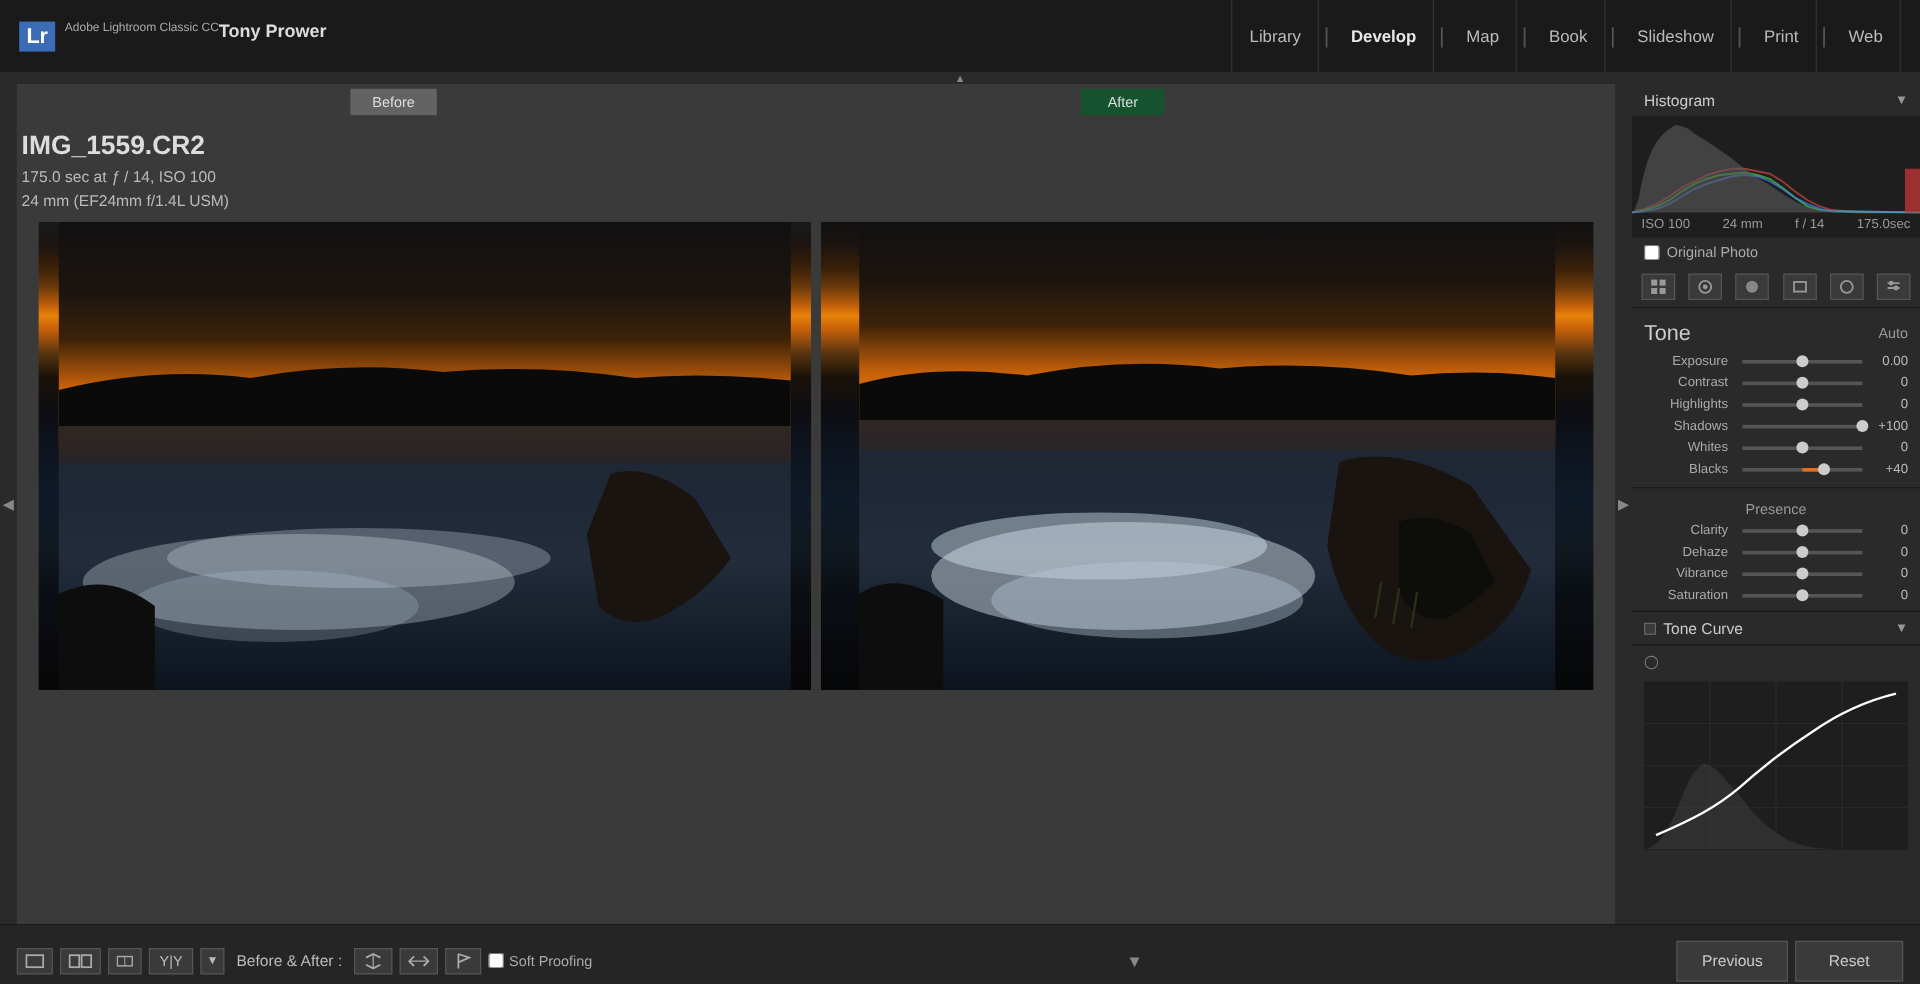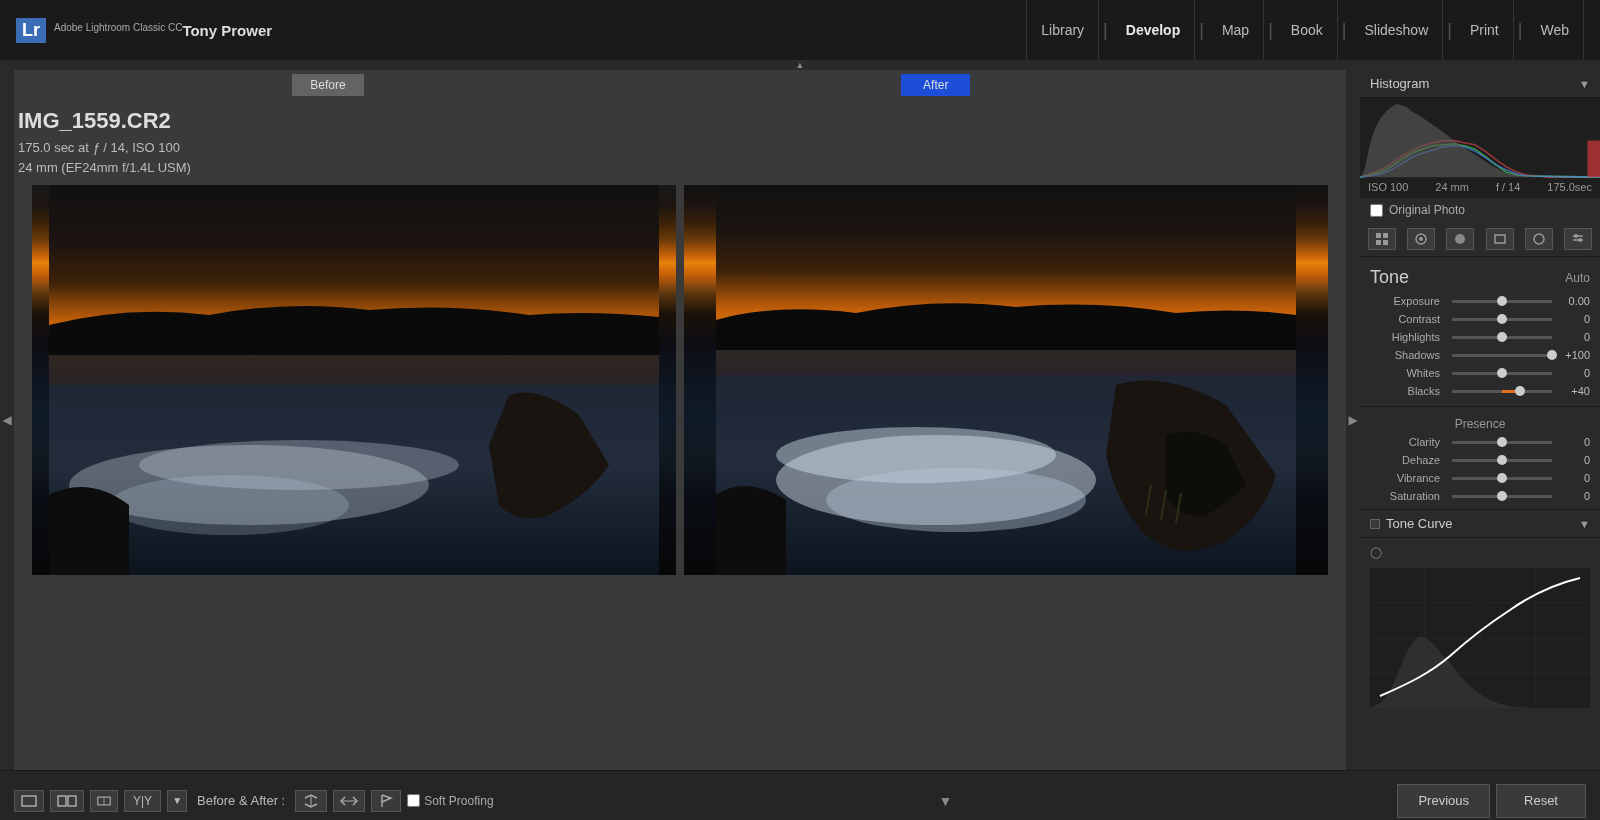--- a/index.html
+++ b/index.html
@@ -17,21 +17,21 @@
       width: 100%;
       height: 60px;
       background: #1a1a1a;
       display: flex;
       align-items: center;
       padding: 0 16px;
       position: relative;
     }
     #lr-logo {
       display: flex;
-      align-items: center;
+      align-items: flex-start;
       margin-right: 20px;
     }
     .lr-badge {
       background: #3a6db5;
       color: #fff;
       font-size: 18px;
       font-weight: bold;
       padding: 2px 6px;
       margin-right: 8px;
     }
@@ -468,21 +468,21 @@
     <span style="color:#888;font-size:12px;">◀</span>
   </div>
 
   <div id="center">
 
     <div style="display:flex;height:30px;align-items:center;padding:0 14px;background:#3a3a3a;">
       <div style="width:46%;display:flex;justify-content:center;">
         <span style="background:#636363;color:#ddd;font-size:12px;padding:4px 18px;">Before</span>
       </div>
       <div style="width:46%;display:flex;justify-content:center;margin-left:8px;">
-        <span style="background:#1d4ed8;color:#ddd;font-size:12px;padding:4px 22px;">After</span>
+        <span style="background:#14532d;color:#ddd;font-size:12px;padding:4px 22px;">After</span>
       </div>
     </div>
 
     <div class="img-meta">
       <div class="img-filename">IMG_1559.CR2</div>
       <div class="img-details">
         <span>175.0 sec at</span> <em>ƒ</em> / 14, <span>ISO 100</span>
       </div>
       <div class="img-details">24 mm (EF24mm f/1.4L USM)</div>
     </div>

